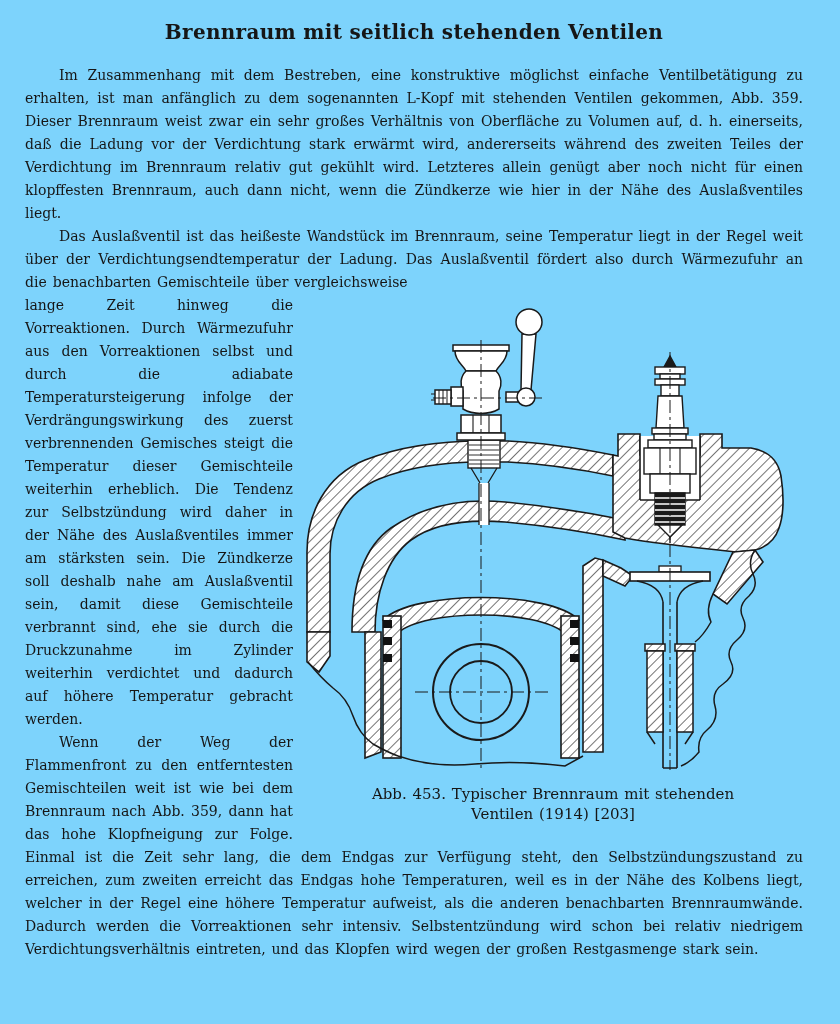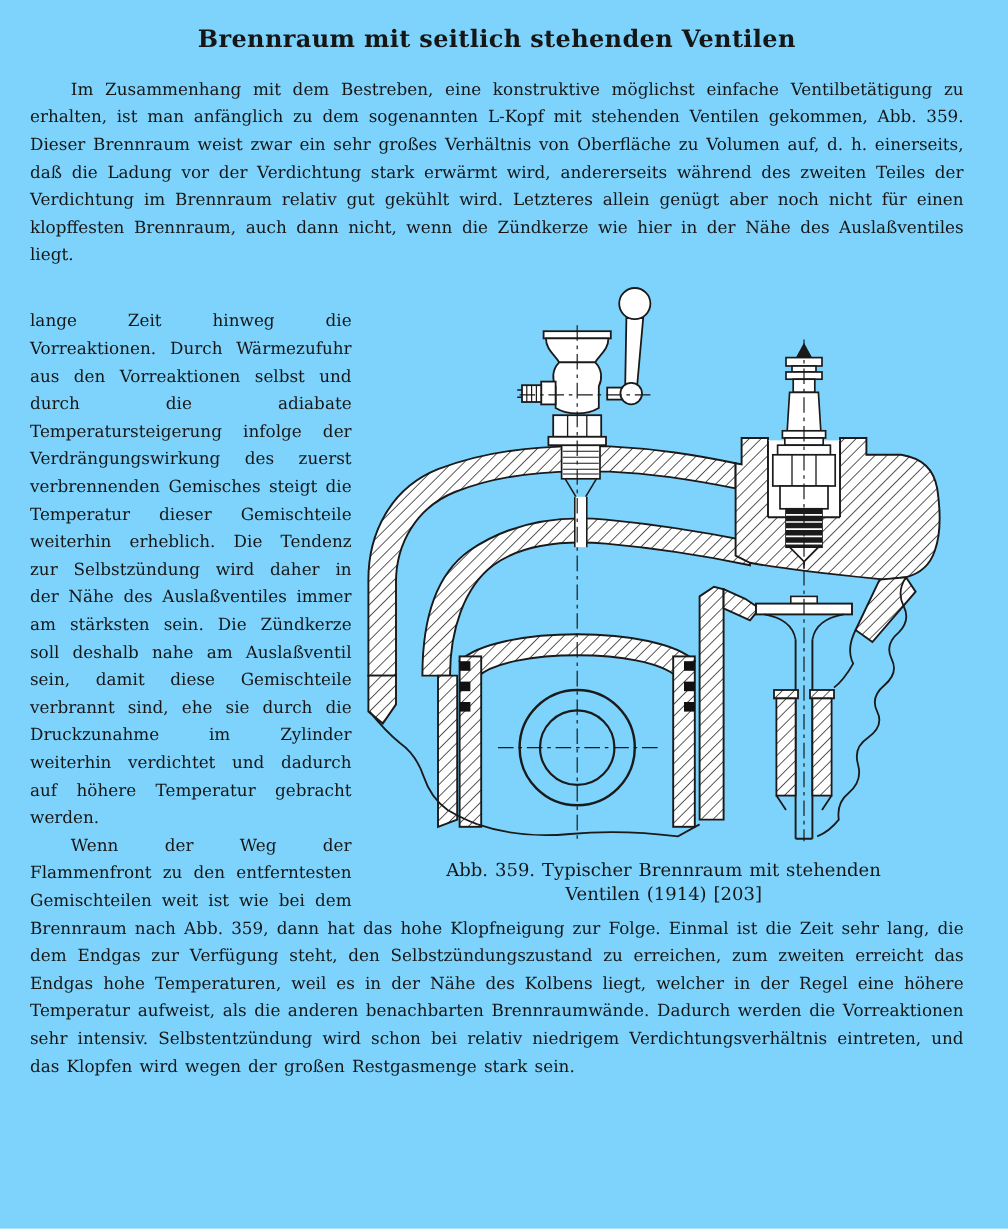--- a/index.html
+++ b/index.html
@@ -21,21 +21,21 @@
     margin:8px 0 20px 0;
   }
   .body-text p{
     font-size:14px;
     line-height:23px;
     text-align:justify;
     word-spacing:1.5px;
     margin:0;
     text-indent:34px;
   }
-  .body-text p.cont{text-indent:0;margin-top:32px;}
+  .body-text p.cont{text-indent:0;}
   figure.fig{
     float:right;
     width:500px;
     margin:6px 0 2px 10px;
     padding:0;
   }
   figure.fig svg{display:block;}
   figcaption{
     font-size:15px;
     line-height:20px;
@@ -49,20 +49,21 @@
 <body>
 
 <div class="page">
 
   <h1 class="title">Brennraum mit seitlich stehenden Ventilen</h1>
 
   <div class="body-text">
 
     <p>Im Zusammenhang mit dem Bestreben, eine konstruktive möglichst einfache Ventilbetätigung zu erhalten, ist man anfänglich zu dem sogenannten L-Kopf mit stehenden Ventilen gekommen, Abb. 359. Dieser Brennraum weist zwar ein sehr großes Verhältnis von Oberfläche zu Volumen auf, d. h. einerseits, daß die Ladung vor der Verdichtung stark erwärmt wird, andererseits während des zweiten Teiles der Verdichtung im Brennraum relativ gut gekühlt wird. Letzteres allein genügt aber noch nicht für einen klopffesten Brennraum, auch dann nicht, wenn die Zündkerze wie hier in der Nähe des Auslaßventiles liegt.</p>
 
+    <p>Das Auslaßventil ist das heißeste Wandstück im Brennraum, seine Temperatur liegt in der Regel weit über der Verdichtungsendtemperatur der Ladung. Das Auslaßventil fördert also durch Wärmezufuhr an die benachbarten Gemischteile über vergleichsweise</p>
 
     <figure class="fig">
       <svg width="500" height="478" viewBox="0 0 500 478" xmlns="http://www.w3.org/2000/svg">
         <defs>
           <pattern id="h1" width="7" height="7" patternUnits="userSpaceOnUse" patternTransform="rotate(45)">
             <rect width="7" height="7" fill="#ffffff"></rect>
             <line x1="0" y1="0" x2="0" y2="7" stroke="#2a2a2a" stroke-width="1.3"></line>
           </pattern>
         </defs>
 
@@ -173,21 +174,21 @@
 
         <g stroke="#1a1a1a" stroke-width="1" fill="none" stroke-dasharray="13 4 3 4">
           <line x1="178" y1="40" x2="178" y2="470"></line>
           <line x1="367" y1="52" x2="367" y2="470"></line>
           <line x1="112" y1="392" x2="245" y2="392"></line>
           <line x1="130" y1="98" x2="242" y2="98"></line>
         </g>
       </svg>
 
       <figcaption>
-        <div>Abb. 359.  Typischer Brennraum mit stehenden</div>
+        <div>Abb. 453.  Typischer Brennraum mit stehenden</div>
         <div class="cap2">Ventilen (1914) [203]</div>
       </figcaption>
     </figure>
 
     <p class="cont">lange Zeit hinweg die Vorreaktionen. Durch Wärmezufuhr aus den Vorreaktionen selbst und durch die adiabate Temperatursteigerung infolge der Verdrängungswirkung des zuerst verbrennenden Gemisches steigt die Temperatur dieser Gemischteile weiterhin erheblich. Die Tendenz zur Selbstzündung wird daher in der Nähe des Auslaßventiles immer am stärksten sein. Die Zündkerze soll deshalb nahe am Auslaßventil sein, damit diese Gemischteile verbrannt sind, ehe sie durch die Druckzunahme im Zylinder weiterhin verdichtet und dadurch auf höhere Temperatur gebracht werden.</p>
 
     <p>Wenn der Weg der Flammenfront zu den entferntesten Gemischteilen weit ist wie bei dem Brennraum nach Abb. 359, dann hat das hohe Klopfneigung zur Folge. Einmal ist die Zeit sehr lang, die dem Endgas zur Verfügung steht, den Selbstzündungszustand zu erreichen, zum zweiten erreicht das Endgas hohe Temperaturen, weil es in der Nähe des Kolbens liegt, welcher in der Regel eine höhere Temperatur aufweist, als die anderen benachbarten Brennraumwände. Dadurch werden die Vorreaktionen sehr intensiv. Selbstentzündung wird schon bei relativ niedrigem Verdichtungsverhältnis eintreten, und das Klopfen wird wegen der großen Restgasmenge stark sein.</p>
 
   </div>
 </div>

